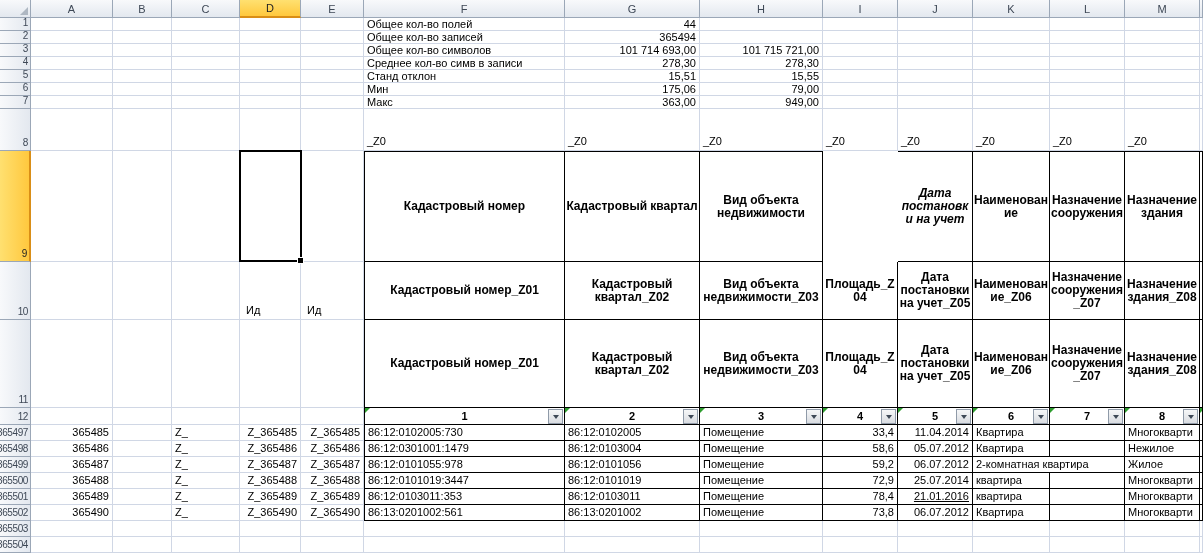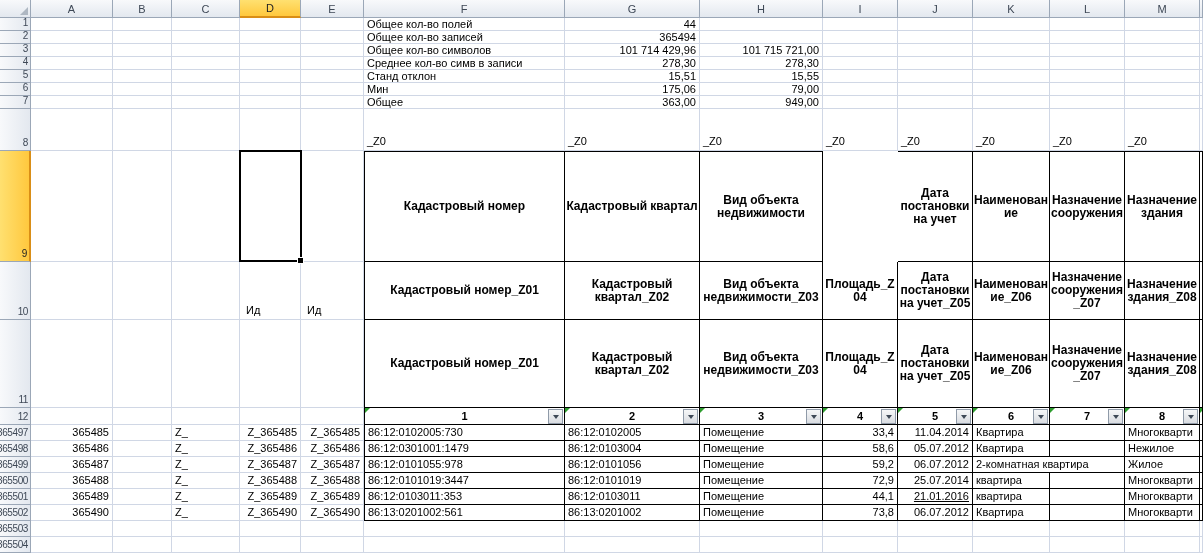--- a/index.html
+++ b/index.html
@@ -112,21 +112,21 @@
       <div class="cell" style="grid-area: 3 / 13;"></div>
       <div class="cell" style="grid-area: 3 / 14;"></div>
       <div class="cell" style="grid-area: 3 / 15;"></div>
       <div class="hcell rowhdr" style="grid-area: 4 / 1;">3</div>
       <div class="cell" style="grid-area: 4 / 2;"></div>
       <div class="cell" style="grid-area: 4 / 3;"></div>
       <div class="cell" style="grid-area: 4 / 4;"></div>
       <div class="cell" style="grid-area: 4 / 5;"></div>
       <div class="cell" style="grid-area: 4 / 6;"></div>
       <div class="cell al" style="grid-area: 4 / 7;">Общее кол-во символов</div>
-      <div class="cell ar" style="grid-area: 4 / 8;">101 714 429,96</div>
+      <div class="cell ar" style="grid-area: 4 / 8;">101 714 693,00</div>
       <div class="cell ar" style="grid-area: 4 / 9;">101 715 721,00</div>
       <div class="cell" style="grid-area: 4 / 10;"></div>
       <div class="cell" style="grid-area: 4 / 11;"></div>
       <div class="cell" style="grid-area: 4 / 12;"></div>
       <div class="cell" style="grid-area: 4 / 13;"></div>
       <div class="cell" style="grid-area: 4 / 14;"></div>
       <div class="cell" style="grid-area: 4 / 15;"></div>
       <div class="hcell rowhdr" style="grid-area: 5 / 1;">4</div>
       <div class="cell" style="grid-area: 5 / 2;"></div>
       <div class="cell" style="grid-area: 5 / 3;"></div>
@@ -171,21 +171,21 @@
       <div class="cell" style="grid-area: 7 / 12;"></div>
       <div class="cell" style="grid-area: 7 / 13;"></div>
       <div class="cell" style="grid-area: 7 / 14;"></div>
       <div class="cell" style="grid-area: 7 / 15;"></div>
       <div class="hcell rowhdr" style="grid-area: 8 / 1;">7</div>
       <div class="cell" style="grid-area: 8 / 2;"></div>
       <div class="cell" style="grid-area: 8 / 3;"></div>
       <div class="cell" style="grid-area: 8 / 4;"></div>
       <div class="cell" style="grid-area: 8 / 5;"></div>
       <div class="cell" style="grid-area: 8 / 6;"></div>
-      <div class="cell al" style="grid-area: 8 / 7;">Общее</div>
+      <div class="cell al" style="grid-area: 8 / 7;">Макс</div>
       <div class="cell ar" style="grid-area: 8 / 8;">363,00</div>
       <div class="cell ar" style="grid-area: 8 / 9;">949,00</div>
       <div class="cell" style="grid-area: 8 / 10;"></div>
       <div class="cell" style="grid-area: 8 / 11;"></div>
       <div class="cell" style="grid-area: 8 / 12;"></div>
       <div class="cell" style="grid-area: 8 / 13;"></div>
       <div class="cell" style="grid-area: 8 / 14;"></div>
       <div class="cell" style="grid-area: 8 / 15;"></div>
       <div class="hcell rowhdr" style="grid-area: 9 / 1;">8</div>
       <div class="cell" style="grid-area: 9 / 2;"></div>
@@ -204,21 +204,21 @@
       <div class="cell" style="grid-area: 9 / 15;"></div>
       <div class="hcell rowhdr rsel" style="grid-area: 10 / 1;">9</div>
       <div class="cell" style="grid-area: 10 / 2;"></div>
       <div class="cell" style="grid-area: 10 / 3;"></div>
       <div class="cell" style="grid-area: 10 / 4;"></div>
       <div class="cell" style="grid-area: 10 / 5;"></div>
       <div class="cell" style="grid-area: 10 / 6;"></div>
       <div class="cell tb tbl tbt hc" style="grid-area: 10 / 7;">Кадастровый номер</div>
       <div class="cell tb tbt hc" style="grid-area: 10 / 8;">Кадастровый квартал</div>
       <div class="cell tb tbt hc" style="grid-area: 10 / 9;">Вид объекта недвижимости</div>
-      <div class="cell tb tbt hc" style="grid-area: 10 / 11;">Дата постановки на учет</div>
+      <div class="cell tb tbt hc" style="grid-area: 10 / 11; font-style: italic;">Дата постановки на учет</div>
       <div class="cell tb tbt hc" style="grid-area: 10 / 12;">Наименование</div>
       <div class="cell tb tbt hc" style="grid-area: 10 / 13;">Назначение сооружения</div>
       <div class="cell tb tbt hc" style="grid-area: 10 / 14;">Назначение здания</div>
       <div class="cell tb tbt" style="grid-area: 10 / 15;"></div>
       <div class="hcell rowhdr" style="grid-area: 11 / 1;">10</div>
       <div class="cell" style="grid-area: 11 / 2;"></div>
       <div class="cell" style="grid-area: 11 / 3;"></div>
       <div class="cell" style="grid-area: 11 / 4;"></div>
       <div class="cell al ab pid" style="grid-area: 11 / 5;">Ид</div>
       <div class="cell al ab pid" style="grid-area: 11 / 6;">Ид</div>
@@ -372,21 +372,21 @@
       <div class="cell tb" style="grid-area: 17 / 15;"></div>
       <div class="hcell rowhdr" style="grid-area: 18 / 1;">365501</div>
       <div class="cell ar" style="grid-area: 18 / 2;">365489</div>
       <div class="cell" style="grid-area: 18 / 3;"></div>
       <div class="cell al" style="grid-area: 18 / 4;">Z_</div>
       <div class="cell ar" style="grid-area: 18 / 5;">Z_365489</div>
       <div class="cell ar" style="grid-area: 18 / 6;">Z_365489</div>
       <div class="cell tb tbl al" style="grid-area: 18 / 7;">86:12:0103011:353</div>
       <div class="cell tb al" style="grid-area: 18 / 8;">86:12:0103011</div>
       <div class="cell tb al" style="grid-area: 18 / 9;">Помещение</div>
-      <div class="cell tb ar" style="grid-area: 18 / 10;">44,1</div>
+      <div class="cell tb ar" style="grid-area: 18 / 10;">78,4</div>
       <div class="cell tb ar" style="grid-area: 18 / 11; text-decoration: underline;">21.01.2016</div>
       <div class="cell tb al" style="grid-area: 18 / 12;">квартира</div>
       <div class="cell tb al" style="grid-area: 18 / 13;"></div>
       <div class="cell tb al clip" style="grid-area: 18 / 14;">Многокварти</div>
       <div class="cell tb" style="grid-area: 18 / 15;"></div>
       <div class="hcell rowhdr" style="grid-area: 19 / 1;">365502</div>
       <div class="cell ar" style="grid-area: 19 / 2;">365490</div>
       <div class="cell" style="grid-area: 19 / 3;"></div>
       <div class="cell al" style="grid-area: 19 / 4;">Z_</div>
       <div class="cell ar" style="grid-area: 19 / 5;">Z_365490</div>

